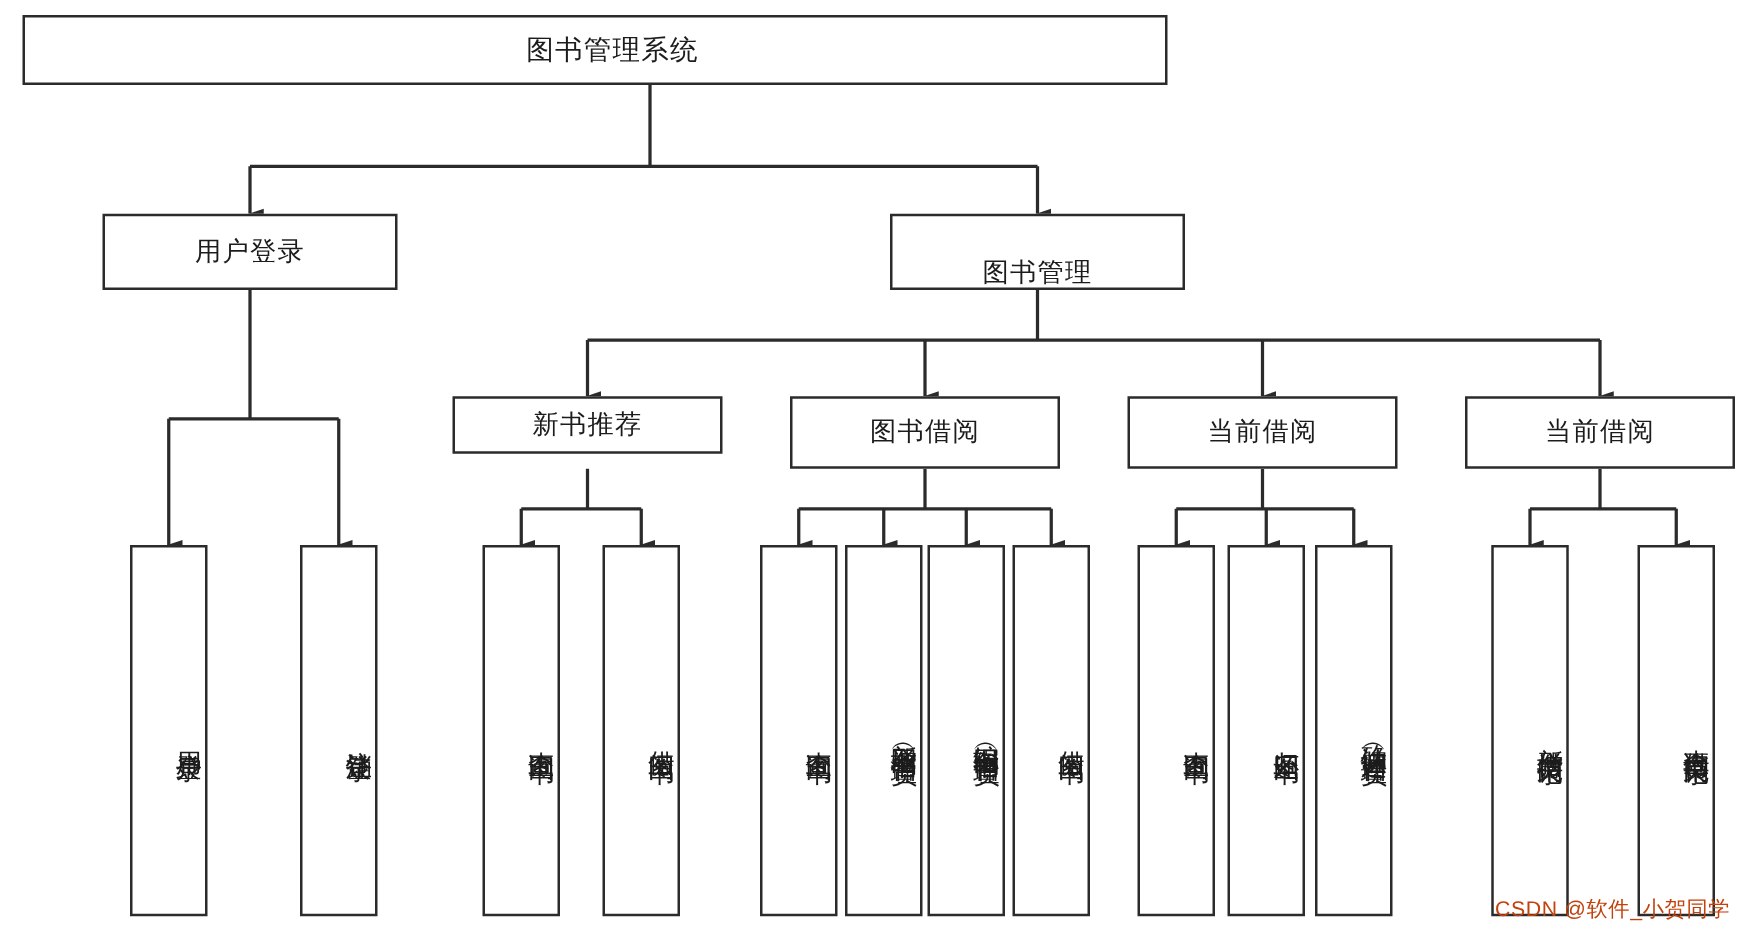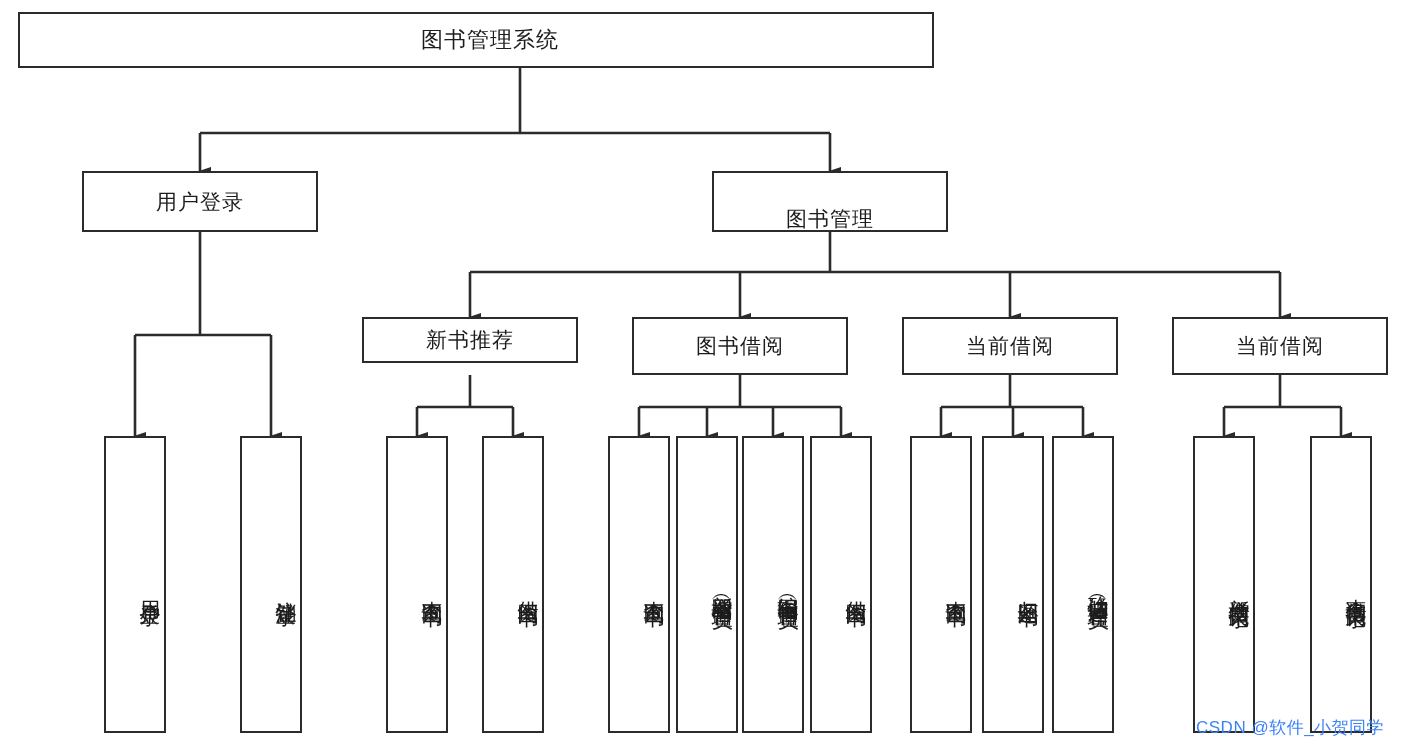--- a/index.html
+++ b/index.html
@@ -171,15 +171,15 @@
         <span class="label">确认归还（管理员）</span>
       </div>
       <div class="node vertical" style="left: 1193px; top: 436px; width: 62px; height: 297px;">
         <span class="label">新增借阅记录</span>
       </div>
       <div class="node vertical" style="left: 1310px; top: 436px; width: 62px; height: 297px;">
         <span class="label">查询借阅记录</span>
       </div>
     </div>
 
-  <div class="watermark" style="left: 1196px; top: 716px; color: #3b82f6;">CSDN @软件_小贺同学</div>
+  <div class="watermark" style="left: 1196px; top: 716px; color: #c2410c;">CSDN @软件_小贺同学</div>
 
 </div>
 
 </body></html>

